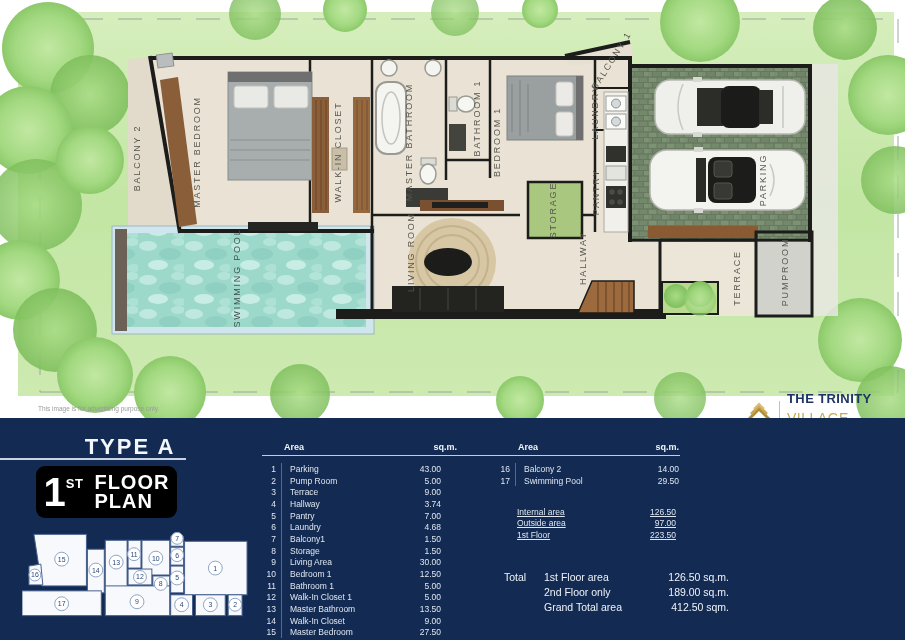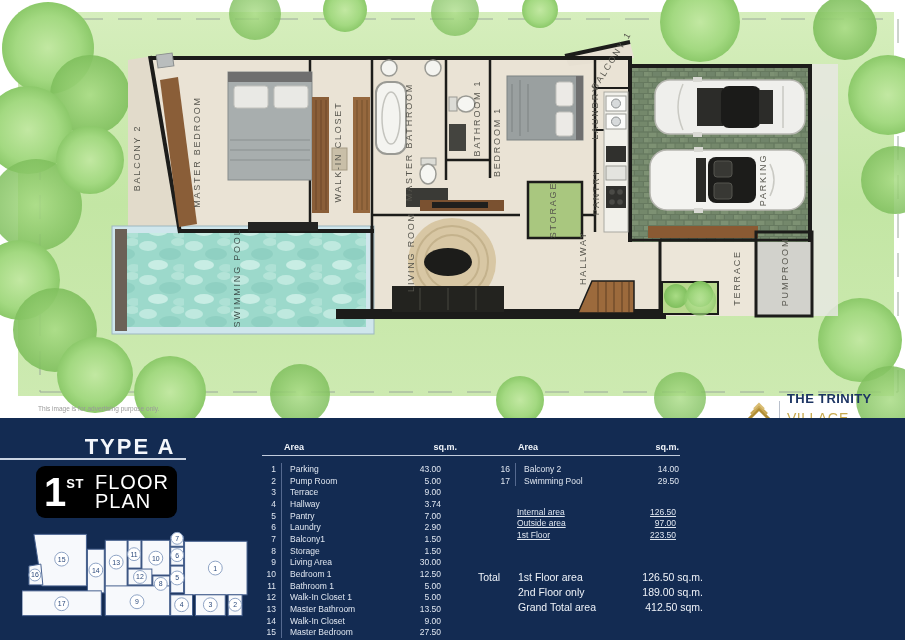--- a/index.html
+++ b/index.html
@@ -20,41 +20,41 @@
 
   
   .panel{position:absolute;top:418px;left:0;width:905px;height:282px;background:#132b52;color:#e8edf5;}
   .type-title{position:absolute;top:16px;left:55px;width:150px;text-align:center;
               font-size:22px;font-weight:bold;letter-spacing:2px;color:#f3f6fb;}
   .type-underline{position:absolute;top:40px;left:0;width:186px;height:1.5px;background:#c9d3e2;}
   .badge{position:absolute;top:48px;left:36px;width:141px;height:52px;background:#000000;
          border-radius:9px;display:flex;align-items:center;justify-content:center;gap:11px;color:#fff;}
   .badge-num{font-size:40px;font-weight:bold;line-height:1;}
   .badge-num sup{font-size:13px;vertical-align:18px;letter-spacing:.5px;}
-  .badge-words{font-size:20px;font-weight:normal;letter-spacing:1px;line-height:.95;text-align:left;}
+  .badge-words{font-size:20px;font-weight:bold;letter-spacing:1px;line-height:.95;text-align:left;}
 
   .tables-underline{position:absolute;left:262px;top:37px;width:418px;height:1px;background:#c2cddd;}
   .thead{position:absolute;top:24px;display:flex;font-size:9px;font-weight:bold;color:#f0f4fa;}
   .thead .h-unit{margin-left:auto;}
   .t1{left:258px;width:199px;}
   .t2{left:492px;width:187px;}
   .rows{position:absolute;top:45px;}
   .r1{left:258px;width:214px;}
   .r2{left:492px;width:190px;}
   .trow{display:flex;align-items:center;height:11.7px;font-size:8.5px;color:#dfe6f0;}
   .tn{width:18px;text-align:right;padding-right:5px;border-right:1px solid #55698f;height:100%;
       display:flex;align-items:center;justify-content:flex-end;}
   .tname{padding-left:8px;flex:1;white-space:nowrap;}
   .tval{width:60px;text-align:right;margin-right:31px;}
   .r2 .tval{width:54px;margin-right:3px;}
   .summary{position:absolute;left:492px;top:88px;width:187px;}
   .srow{display:flex;height:11.5px;align-items:center;font-size:8.5px;color:#dfe6f0;text-decoration:underline;}
   .srow .slabel{padding-left:25px;flex:1;}
   .srow .sval{text-align:right;margin-right:3px;}
-  .totals{position:absolute;left:478px;top:152px;width:225px;font-size:10.5px;color:#eef2f8;}
+  .totals{position:absolute;left:504px;top:152px;width:225px;font-size:10.5px;color:#eef2f8;}
   .totals .total-word{position:absolute;left:0;top:0;height:15px;line-height:15px;}
   .totrow{display:flex;height:15px;line-height:15px;}
   .totrow .tlabel{margin-left:40px;flex:1;}
   .totrow .tvalue{text-align:right;}
 </style>
 </head>
 <body>
 
 <div class="stage">
 
@@ -412,21 +412,21 @@
           <span class="tval">3.74</span>
         </div>
       <div class="trow">
           <span class="tn">5</span>
           <span class="tname">Pantry</span>
           <span class="tval">7.00</span>
         </div>
       <div class="trow">
           <span class="tn">6</span>
           <span class="tname">Laundry</span>
-          <span class="tval">2.90</span>
+          <span class="tval">4.68</span>
         </div>
       <div class="trow">
           <span class="tn">7</span>
           <span class="tname">Balcony1</span>
           <span class="tval">1.50</span>
         </div>
       <div class="trow">
           <span class="tn">8</span>
           <span class="tname">Storage</span>
           <span class="tval">1.50</span>

